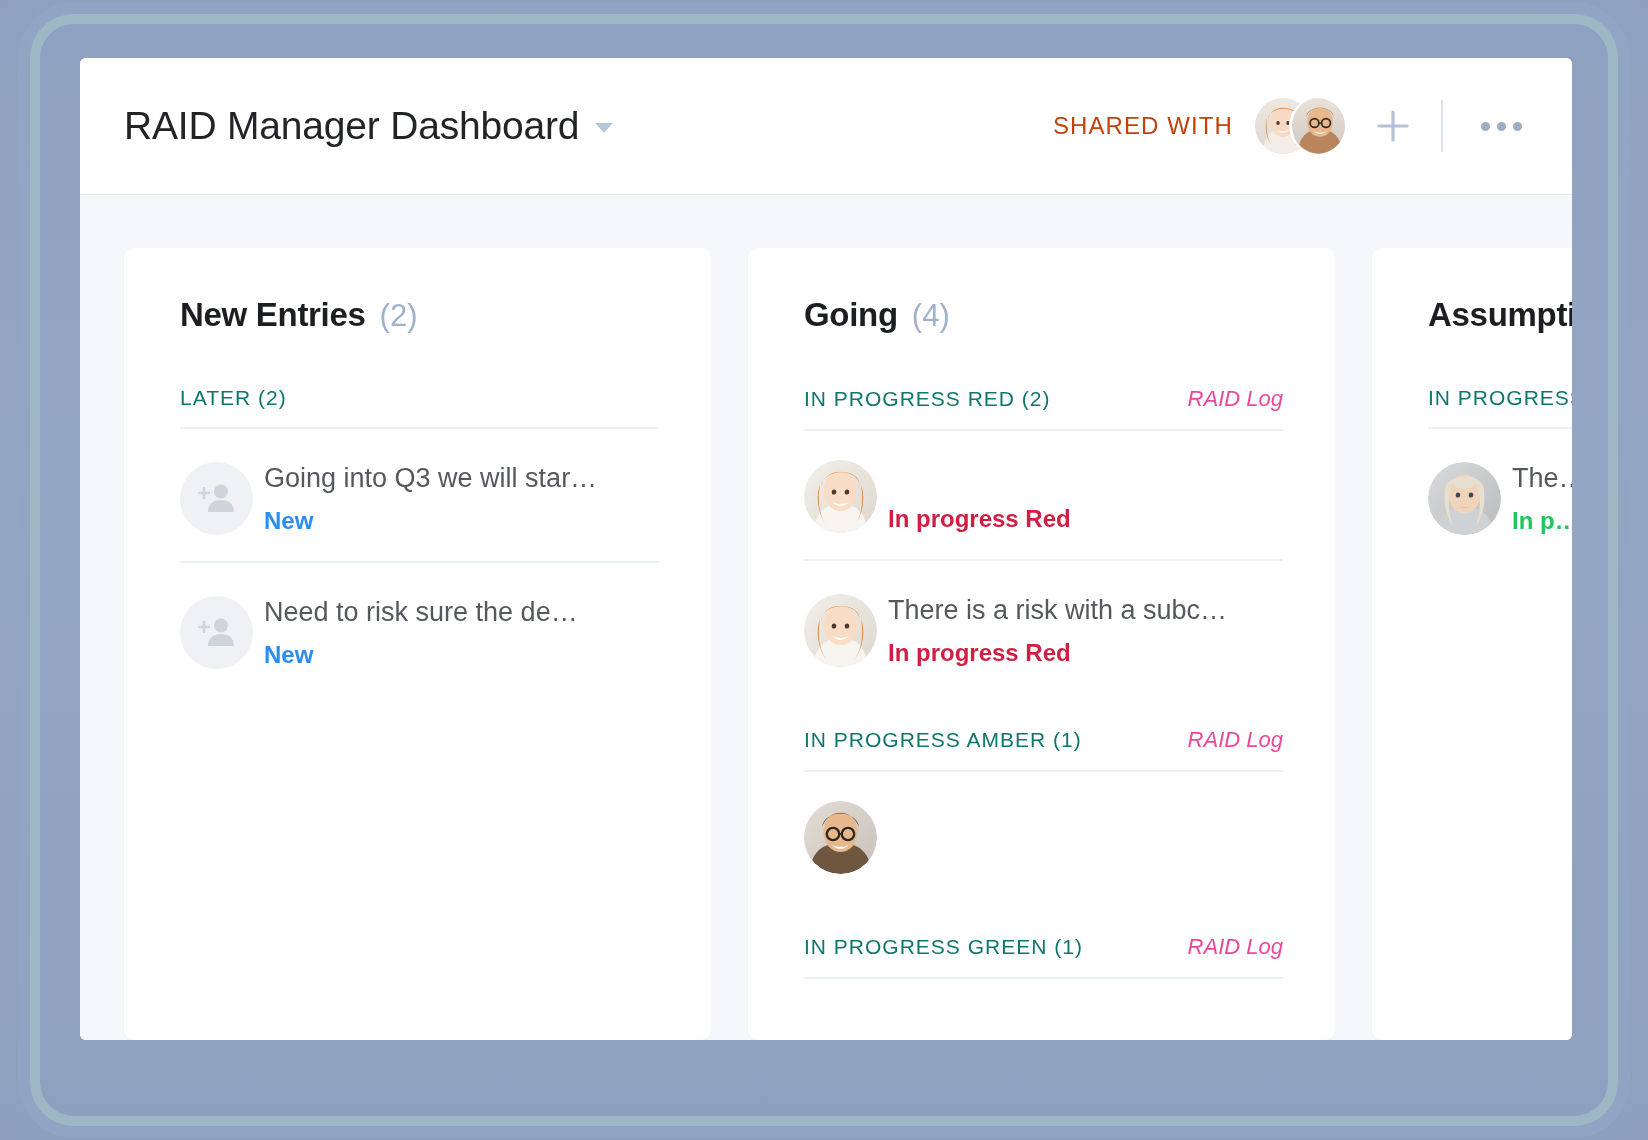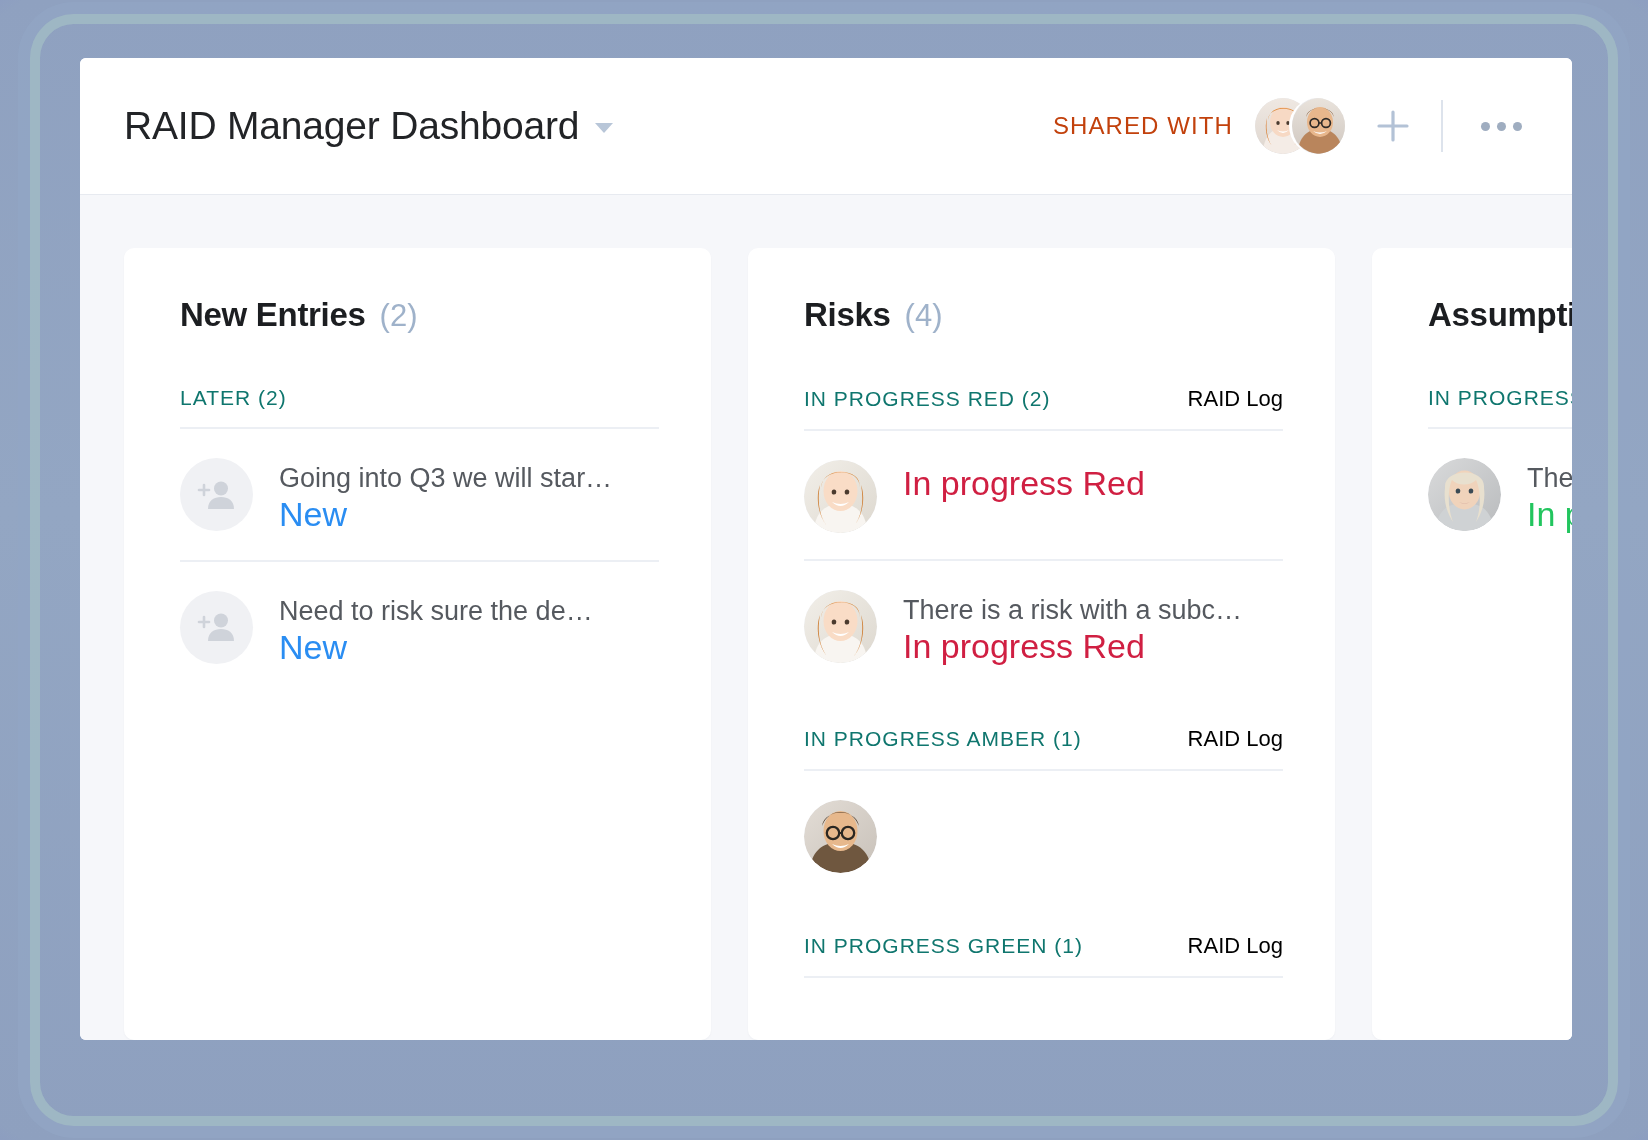--- a/index.html
+++ b/index.html
@@ -149,30 +149,31 @@
   }
   .group-head .gtitle {
     font-size: 21px;
     letter-spacing: 1.0px;
     color: #0f766e;
     text-transform: uppercase;
   }
   .group-head .glink {
     margin-left: auto;
     font-size: 22px;
-    color: #000000;
+    color: #ec4899;
     cursor: pointer;
     padding-left: 40px;
+    font-style: italic;
   }
   .rule { height: 2px; background: #eceff4; width: 100%; }
 
   .row {
     display: flex;
-    align-items: flex-start;
-    gap: 26px;
+    align-items: flex-end;
+    gap: 11px;
     padding: 29px 0 26px 0;
     border-bottom: 2px solid #eceff4;
   }
   .row:last-child { border-bottom: none; }
   .row .ravatar {
     flex: 0 0 73px;
     width: 73px; height: 73px;
     border-radius: 50%;
     overflow: hidden;
     background: #f0f1f4;
@@ -180,23 +181,23 @@
   }
   .row .rbody { padding-top: 4px; min-width: 0; }
   .row .rtext {
     font-size: 27px;
     color: #55595f;
     white-space: nowrap;
     overflow: hidden;
     line-height: 1.22;
   }
   .row .rstatus {
-    font-size: 34px;
-    font-weight: 400;
-    margin-top: 0;
+    font-size: 24px;
+    font-weight: 700;
+    margin-top: 12px;
     white-space: nowrap;
   }
 
   
   .addperson { display:flex; align-items:center; justify-content:center; width:100%; height:100%; }
 
   .card.clipped { position: relative; }
 </style>
 </head>
 <body>
@@ -330,21 +331,21 @@
           <div class="rbody">
             <div class="rtext">Need to risk sure the de…</div>
             <div class="rstatus" style="color:#2a8df2">New</div>
           </div>
         </div>
       </div>
     </div>
 
     <div class="card">
       <div class="card-title">
-        <span class="name">Risks</span>
+        <span class="name">Going</span>
         <span class="count">(4)</span>
       </div>
 
       <div>
         <div class="group-head">
           <span class="gtitle">IN PROGRESS RED (2)</span>
           <span class="glink">RAID Log</span>
         </div>
         <div class="rule"></div>
 

